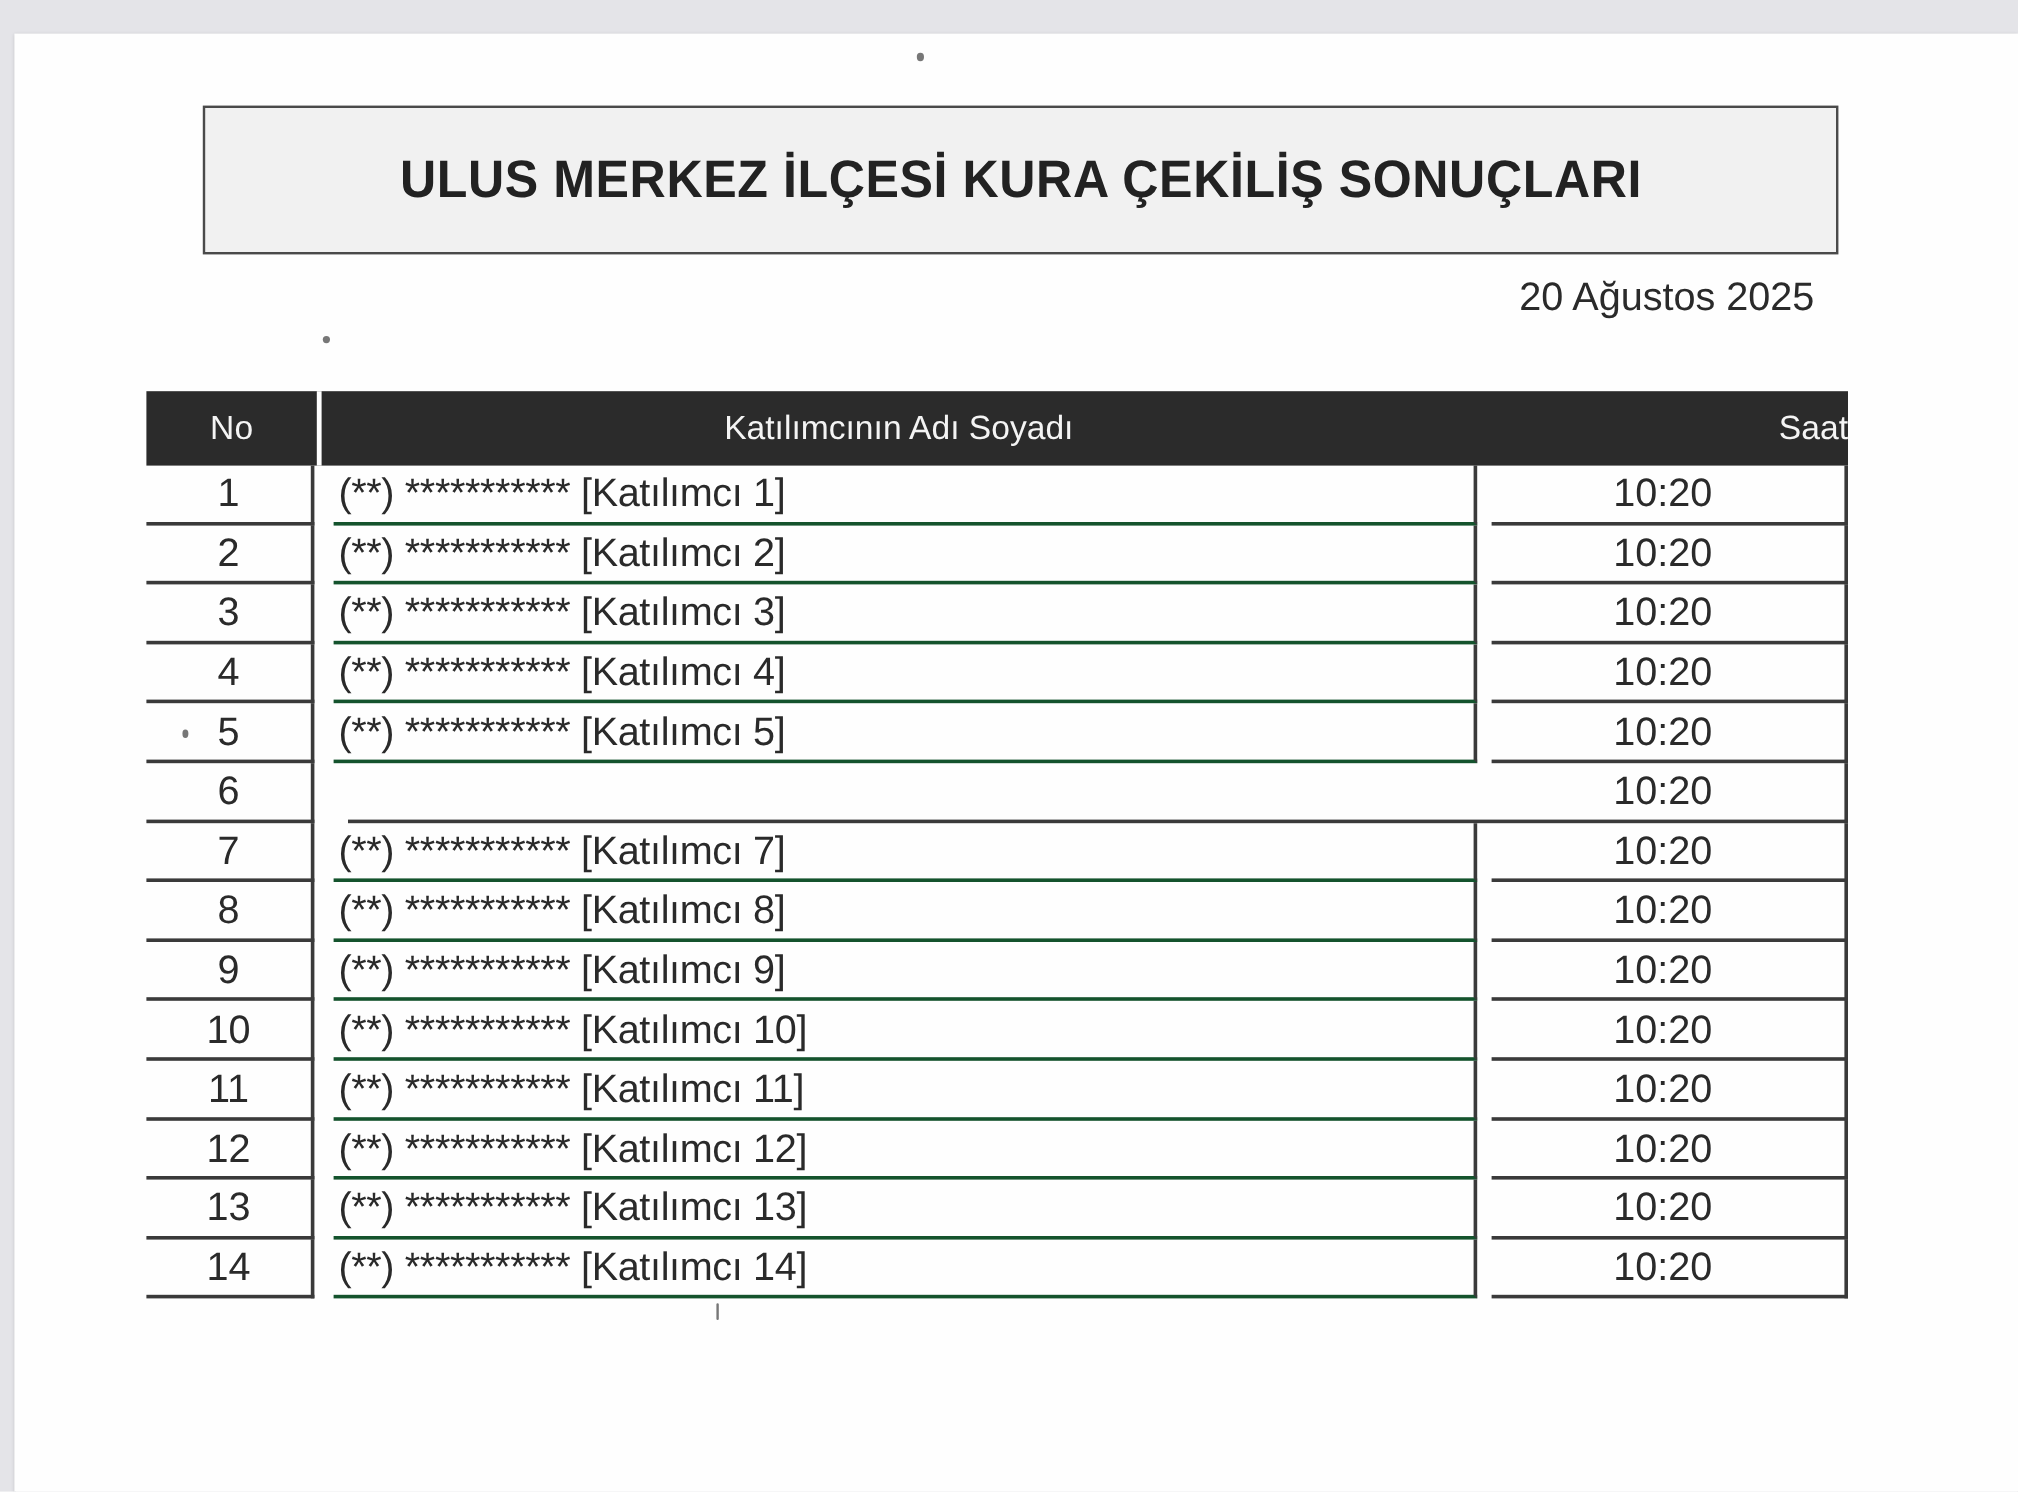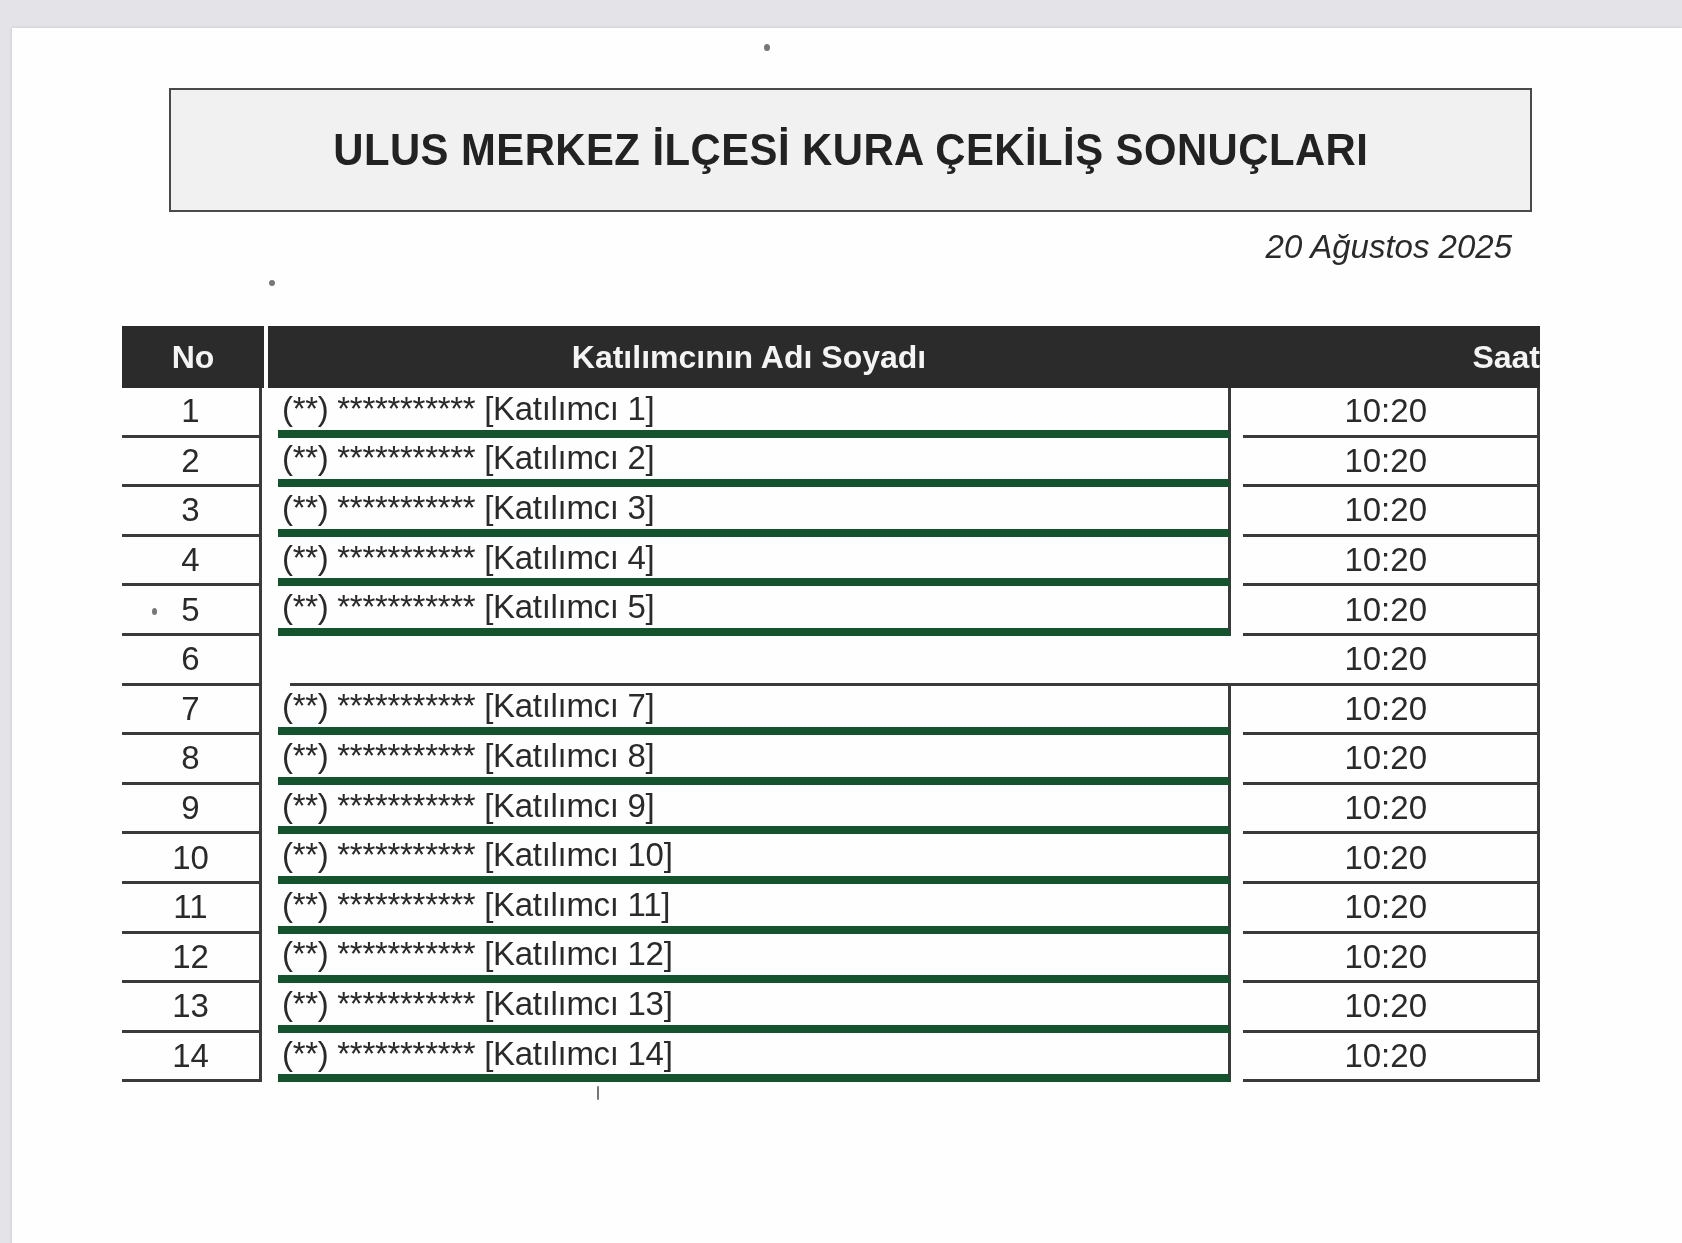--- a/index.html
+++ b/index.html
@@ -20,50 +20,50 @@
       background: #f1f1f1;
       box-sizing: border-box;
       display: flex; align-items: center; justify-content: center;
     }
     .title-text {
       font-weight: bold; font-size: 44px; color: #222;
       letter-spacing: 0.5px; transform: scaleX(0.95);
     }
     .date {
       position: absolute; right: 170px; top: 200px;
-      font-size: 33px; color: #2a2a2a; font-style: italic;
+      font-size: 33px; color: #2a2a2a;
     }
     .table {
       position: absolute; left: 110px; top: 298px; width: 1418px;
     }
     .thead {
       display: flex; height: 62px;
       background: #2b2b2b;
     }
     .th {
-      color: #f4f4f4; font-weight: bold; font-size: 32px;
+      color: #f4f4f4; font-weight: normal; font-size: 28px;
       display: flex; align-items: center; justify-content: center;
       box-sizing: border-box;
     }
     .th.no { width: 146px; border-right: 4px solid #fefefe; }
     .th.name { width: 962px; }
     .th.saat { flex: 1; justify-content: flex-end; }
     .row {
       display: flex; height: 49.6px; position: relative;
     }
     .cell { box-sizing: border-box; display: flex; align-items: center; font-size: 33px; color: #2a2a2a; }
     .cell.no {
       width: 140px; justify-content: center;
       border-bottom: 3px solid #3a3a3a;
       border-right: 3px solid #3a3a3a;
     }
     .cell.gap { width: 16px; }
     .cell.name {
       width: 953px; padding-left: 4px;
-      border-bottom: 8px solid #14532d;
+      border-bottom: 3px solid #14532d;
       border-right: 3px solid #3a3a3a;
       transform-origin: left center;
       letter-spacing: -0.3px;
     }
     .cell.saat {
       flex: 1; justify-content: flex-end; padding-right: 110px;
       border-bottom: 3px solid #3a3a3a;
       border-right: 3px solid #3a3a3a;
       margin-left: 12px;
     }

